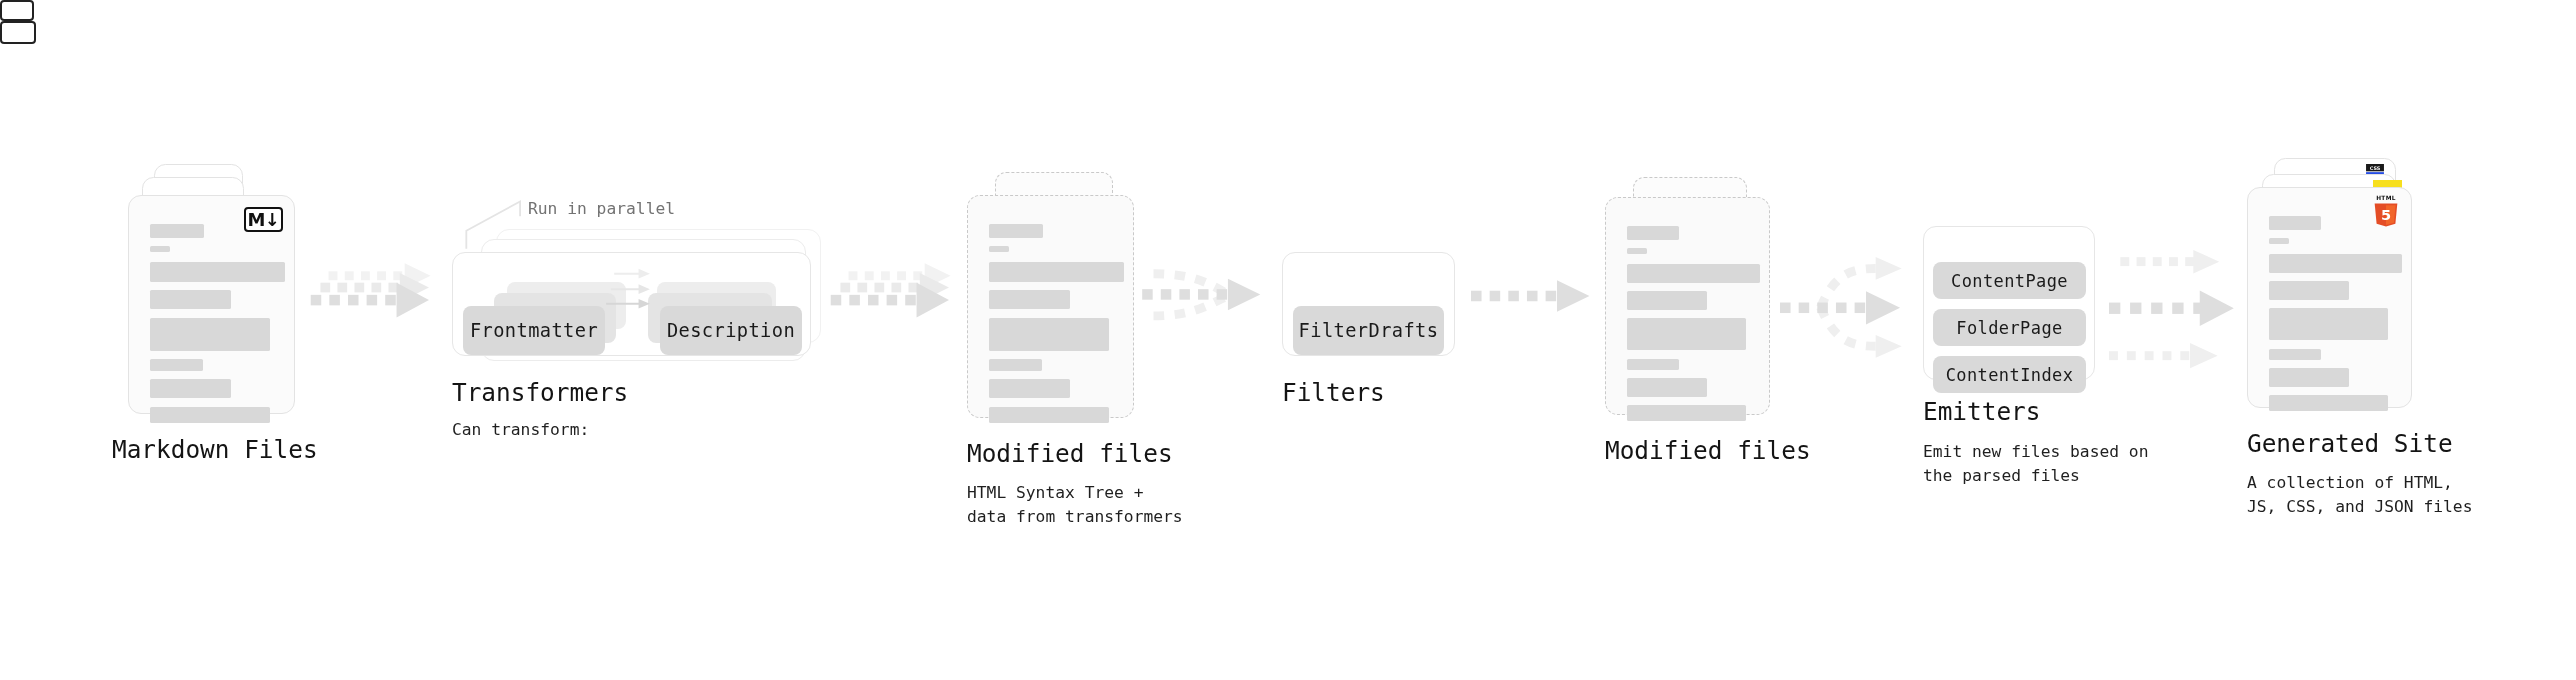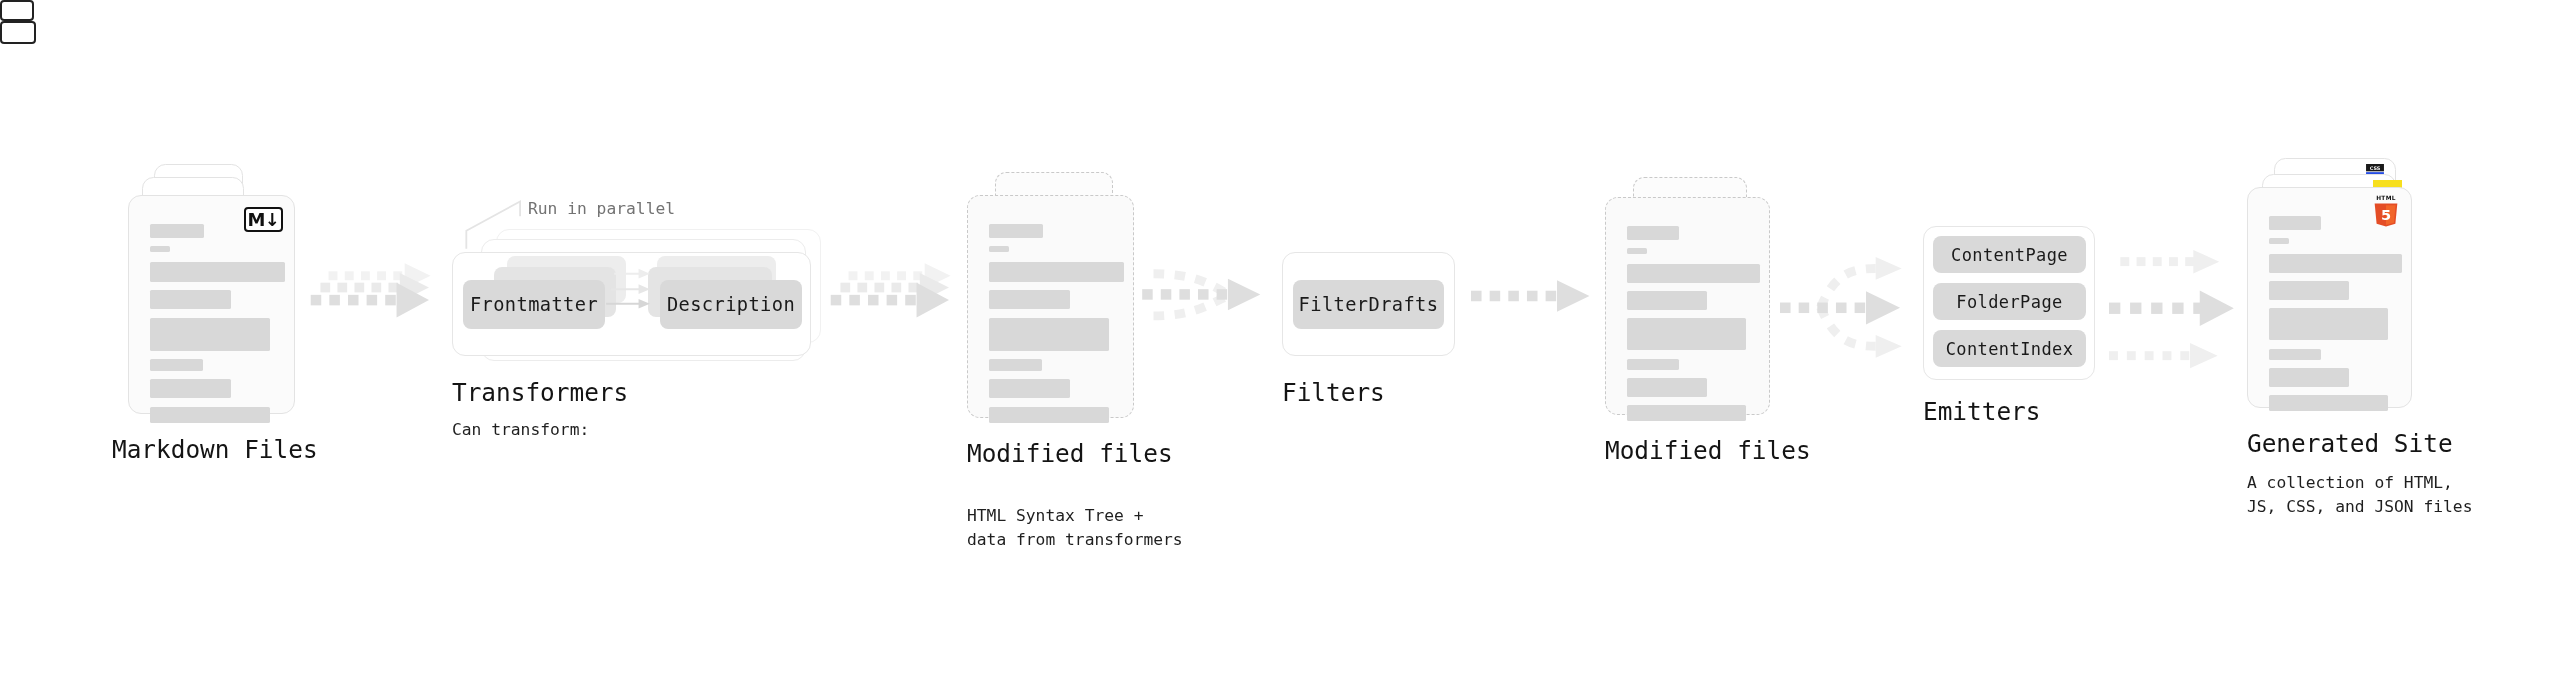--- a/index.html
+++ b/index.html
@@ -49,20 +49,21 @@
   }
   .chip {
     position: absolute;
     background: #d9d9d9;
     border-radius: 8.1px;
     display: flex; align-items: center; justify-content: center;
     color: #1a1a1a;
     font-size: 18.7px;
     letter-spacing: 0.4px;
     white-space: nowrap;
+    margin-top: 26px;
   }
 
   
   .title {
     position: absolute;
     font-size: 24.4px;
     color: #141414;
     letter-spacing: 0px;
     white-space: nowrap;
   }
@@ -216,21 +217,21 @@
         <div class="bar" style="width:135px;height:20.3px;"></div>
         <div class="bar" style="width:81px;height:19.5px;"></div>
         <div class="bar" style="width:120px;height:33px;"></div>
         <div class="bar" style="width:53px;height:12.2px;"></div>
         <div class="bar" style="width:81px;height:19.5px;"></div>
         <div class="bar" style="width:120px;height:16.3px;"></div>
       </div>
     </div>
   </div>
   <div class="title" style="left:967px; top:439px;">Modified files</div>
-  <div class="subtitle" style="left:967px; top:481px;margin-top:23px;">HTML Syntax Tree +
+  <div class="subtitle" style="left:967px; top:481px;">HTML Syntax Tree +
 data from transformers</div>
 
   <svg class="overlay" style="left:1142px; top:256px;" width="146" height="89" viewBox="0 0 180 110">
     <g stroke="#efefef" stroke-width="11" fill="none" stroke-dasharray="13 13">
       <path d="M14 22 C 60 22, 80 32, 104 46"></path>
       <path d="M14 74 C 60 74, 80 62, 104 50"></path>
     </g>
     <g fill="#dedede">
       <rect x="0" y="41" width="13" height="13"></rect>
         <rect x="23" y="41" width="13" height="13"></rect>
@@ -290,20 +291,22 @@
       <rect x="92" y="72" width="13" height="13"></rect>
       <path d="M106 58 L148 78.5 L106 99 Z"></path>
     </g>
   </svg>
 
   <div class="group-box" style="left:1923px; top:226px; width:172px; height:154px;"></div>
   <div class="chip" style="left:1933px; top:236px; width:153px; height:37px; font-size:17px;">ContentPage</div>
   <div class="chip" style="left:1933px; top:283px; width:153px; height:37px; font-size:17px;">FolderPage</div>
   <div class="chip" style="left:1933px; top:330px; width:153px; height:37px; font-size:17px;">ContentIndex</div>
   <div class="title" style="left:1923px; top:397px;">Emitters</div>
+  <div class="subtitle" style="left:1923px; top:440px;">Emit new files based on
+the parsed files</div>
 
   <svg class="overlay" style="left:2109px; top:236px;" width="154" height="138" viewBox="0 0 190 170">
     <g fill="#efefef">
       <rect x="14" y="26" width="11" height="11"></rect>
         <rect x="34" y="26" width="11" height="11"></rect>
       <rect x="54" y="26" width="11" height="11"></rect>
         <rect x="74" y="26" width="11" height="11"></rect>
       <rect x="94" y="26" width="11" height="11"></rect>
       <path d="M104 17 L136 31.5 L104 46 Z"></path>
     </g>

